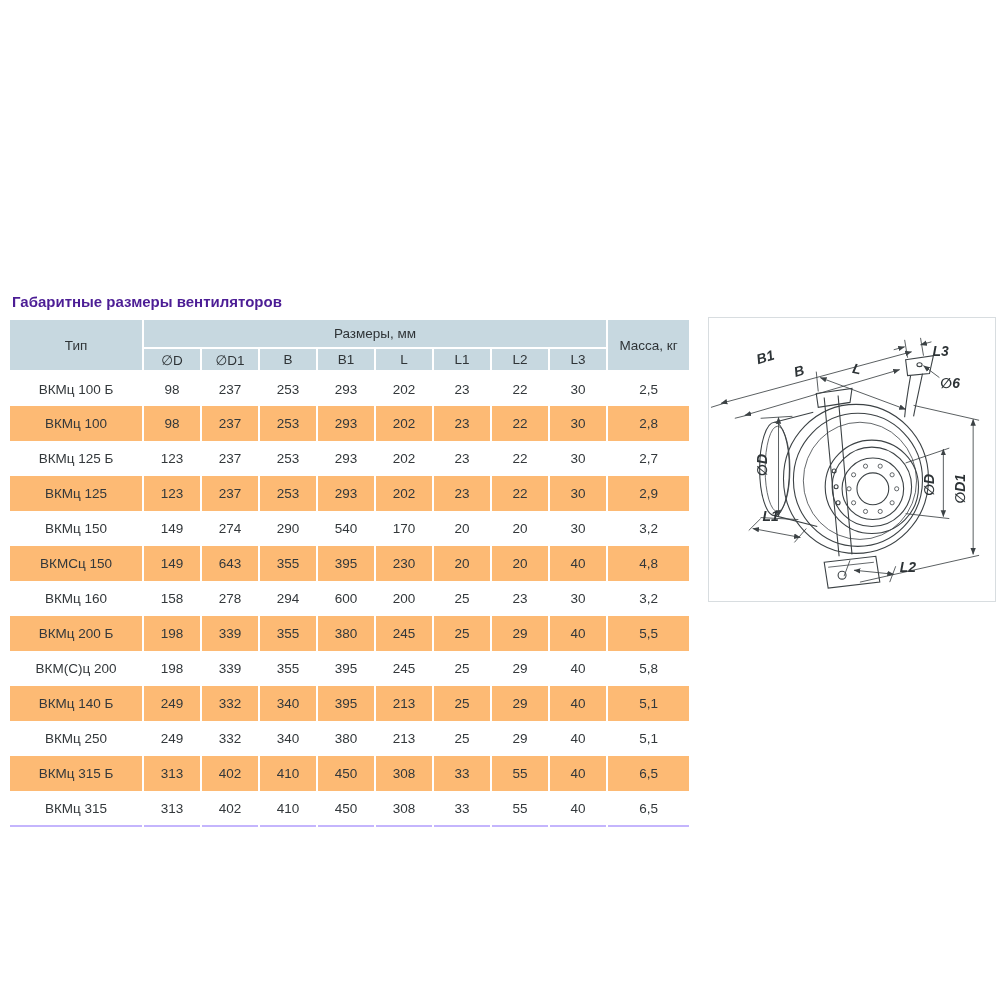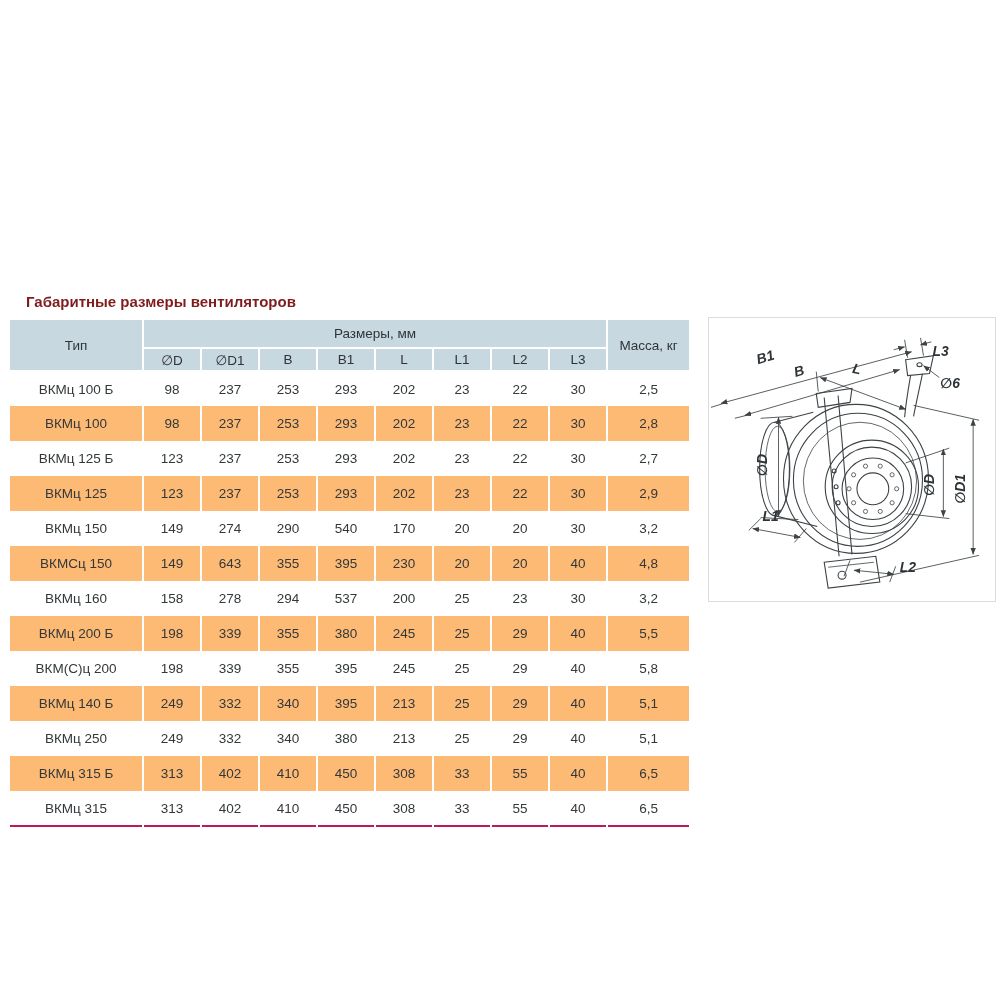--- a/index.html
+++ b/index.html
@@ -1,25 +1,25 @@
 <!DOCTYPE html>
 <html><head>
 <meta charset="utf-8">
 <style>
   html,body { margin:0; padding:0; background:#ffffff; }
   body { width:1000px; height:1000px; font-family:"Liberation Sans","DejaVu Sans",sans-serif; }
   .page { position:relative; width:1000px; height:1000px; overflow:hidden; }
 
-  .title { position:absolute; left:26px; top:293px; margin:0;
-           font-size:15px; font-weight:bold; color:#7f1d1d; }
+  .title { position:absolute; left:12px; top:293px; margin:0;
+           font-size:15px; font-weight:bold; color:#4c1d95; }
 
   table.dims { position:absolute; left:8px; top:318px; width:681px;
                border-collapse:collapse; table-layout:fixed;
                font-size:13.5px; color:#33383b;
-               border-bottom:2px solid #be185d; }
+               border-bottom:2px solid #c4b5fd; }
   table.dims th { background:#c7d8e0; font-weight:normal; color:#2f3437;
                   border:2px solid #ffffff; padding:0; text-align:center; }
   thead tr.group-row { height:29px; }
   thead tr.sub-row   { height:23px; }
   table.dims td { text-align:center; padding:0;
                   border-left:2px solid #ffffff; border-right:2px solid #ffffff; }
   td.type-cell { text-align:left; padding-left:12px; }
   tr.data-row { height:35px; background:#ffffff; }
   tr.data-row.alt { background:#fdba74; }
 
@@ -139,21 +139,21 @@
           <td>20</td>
           <td>20</td>
           <td>40</td>
           <td class="mass-cell">4,8</td>
     </tr>
         <tr class="data-row">
       <td class="type-cell">ВКМц 160</td>
       <td>158</td>
           <td>278</td>
           <td>294</td>
-          <td>537</td>
+          <td>600</td>
           <td>200</td>
           <td>25</td>
           <td>23</td>
           <td>30</td>
           <td class="mass-cell">3,2</td>
     </tr>
         <tr class="data-row alt">
       <td class="type-cell">ВКМц 200 Б</td>
       <td>198</td>
           <td>339</td>

